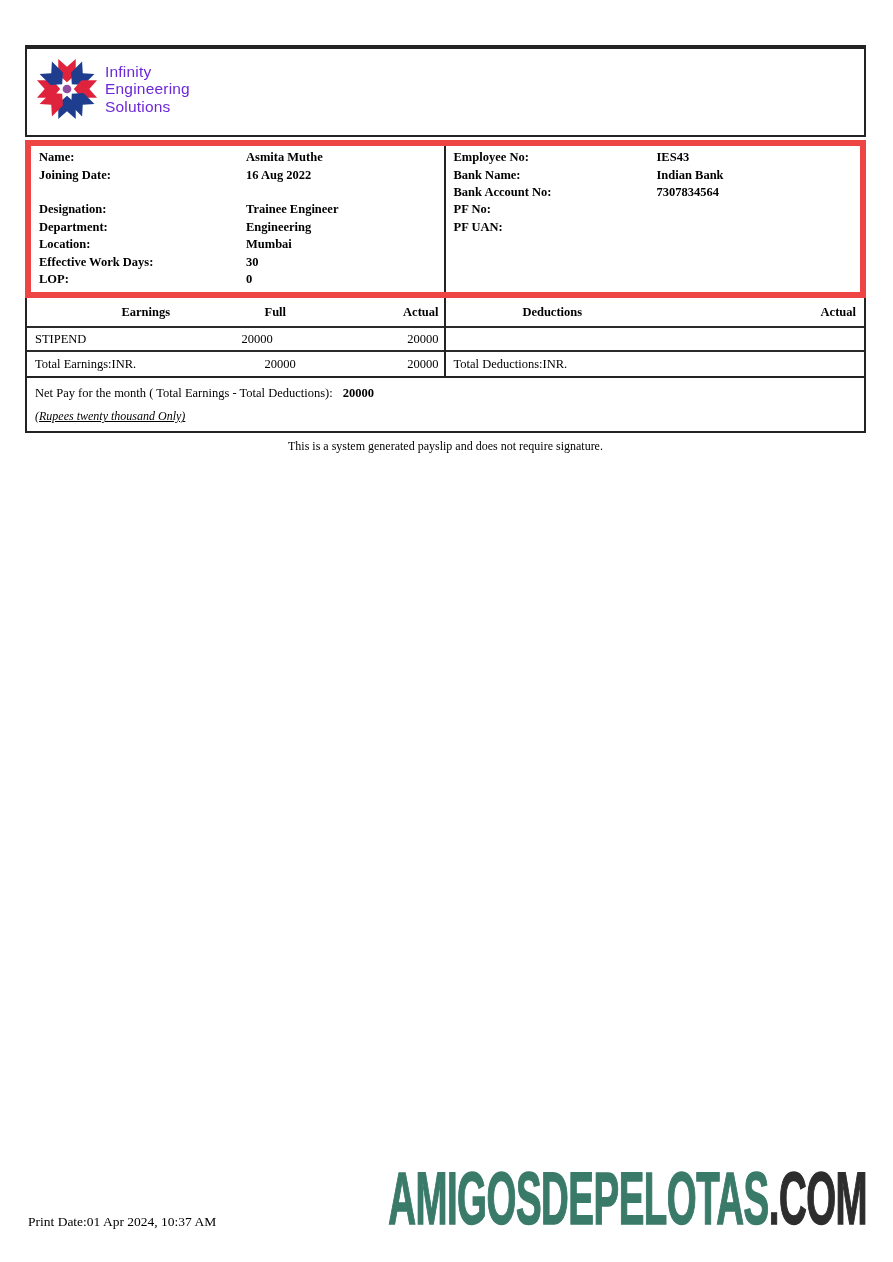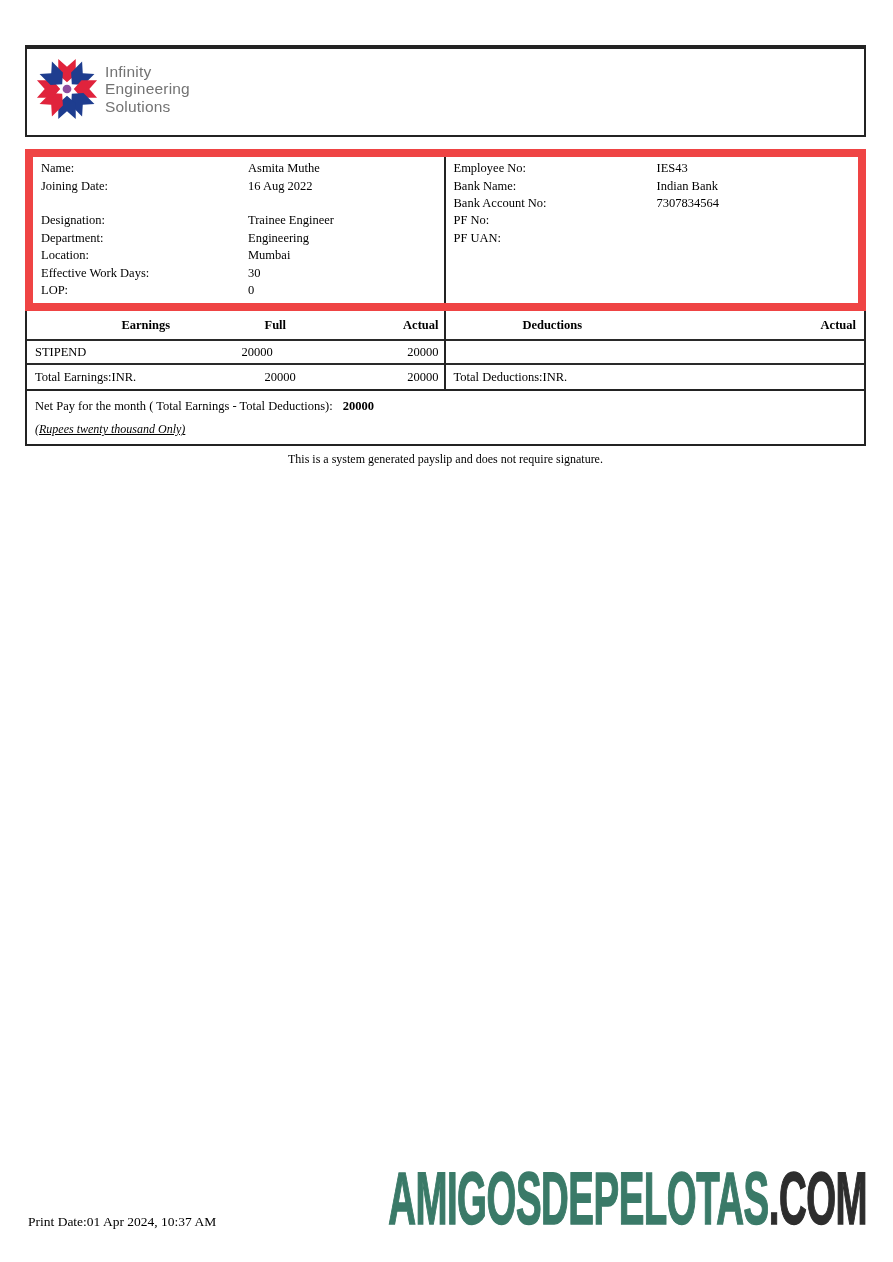--- a/index.html
+++ b/index.html
@@ -14,21 +14,21 @@
   .header-box { position:relative; height:92px; border:2px solid #232323; border-top-width:4px; background:#fff; }
   .logo { position:absolute; left:8px; top:8px; display:flex; align-items:center; }
   .logo-star { width:64px; height:64px; }
   .logo-word { margin-left:6px; font-family:"Liberation Sans", sans-serif; font-size:15.5px; line-height:1.12; color:#52606d; letter-spacing:0.2px; }
   .header-text { position:absolute; left:0; right:0; top:11px; text-align:center; padding-left:42px; }
   .company-name { font-size:17.5px; font-weight:bold; letter-spacing:0.2px; }
   .company-address { font-size:11px; margin-top:2px; letter-spacing:0.1px; }
   .payslip-title { font-size:13.5px; font-weight:bold; margin-top:9px; }
 
   
-  .info-table { margin-top:12px; border:8px solid #ef4444; display:flex; }
+  .info-table { margin-top:3px; border:6px solid #ef4444; display:flex;font-weight:bold; }
   .info-panel { width:50%; padding:3px 8px 4px 8px; }
   .info-panel.left { border-right:2px solid #232323; }
   .info-row { display:flex; height:17.4px; font-size:12.5px; align-items:center; }
   .info-label { width:207px; flex:none; }
   .info-panel.right .info-label { width:203px; }
   .info-value { flex:1; }
 
   
   .earn-table { border:2px solid #232323; border-top:none; display:flex; }
   .earn-panel { width:50%; }
@@ -67,21 +67,21 @@
           <path d="M-9,-31 L0,-23 L9,-31 L9,-15 L0,-7 L-9,-15 Z" fill="#E0233C" transform="rotate(0)"></path>
           <path d="M-9,-31 L0,-23 L9,-31 L9,-15 L0,-7 L-9,-15 Z" fill="#1E3D8F" transform="rotate(45)"></path>
           <path d="M-9,-31 L0,-23 L9,-31 L9,-15 L0,-7 L-9,-15 Z" fill="#E0233C" transform="rotate(90)"></path>
           <path d="M-9,-31 L0,-23 L9,-31 L9,-15 L0,-7 L-9,-15 Z" fill="#1E3D8F" transform="rotate(135)"></path>
           <path d="M-9,-31 L0,-23 L9,-31 L9,-15 L0,-7 L-9,-15 Z" fill="#1E3D8F" transform="rotate(180)"></path>
           <path d="M-9,-31 L0,-23 L9,-31 L9,-15 L0,-7 L-9,-15 Z" fill="#E0233C" transform="rotate(225)"></path>
           <path d="M-9,-31 L0,-23 L9,-31 L9,-15 L0,-7 L-9,-15 Z" fill="#E0233C" transform="rotate(270)"></path>
           <path d="M-9,-31 L0,-23 L9,-31 L9,-15 L0,-7 L-9,-15 Z" fill="#1E3D8F" transform="rotate(315)"></path>
           <circle r="4.5" fill="#8E4D9F"></circle>
         </svg>
-        <div class="logo-word" style="color: #737373;">
+        <div class="logo-word" style="color: #6d28d9;">
           <div>Infinity</div>
           <div>Engineering</div>
           <div>Solutions</div>
         </div>
       </div>
     </div>
 
     <div class="info-table">
       <div class="info-panel left">
         <div class="info-row">

